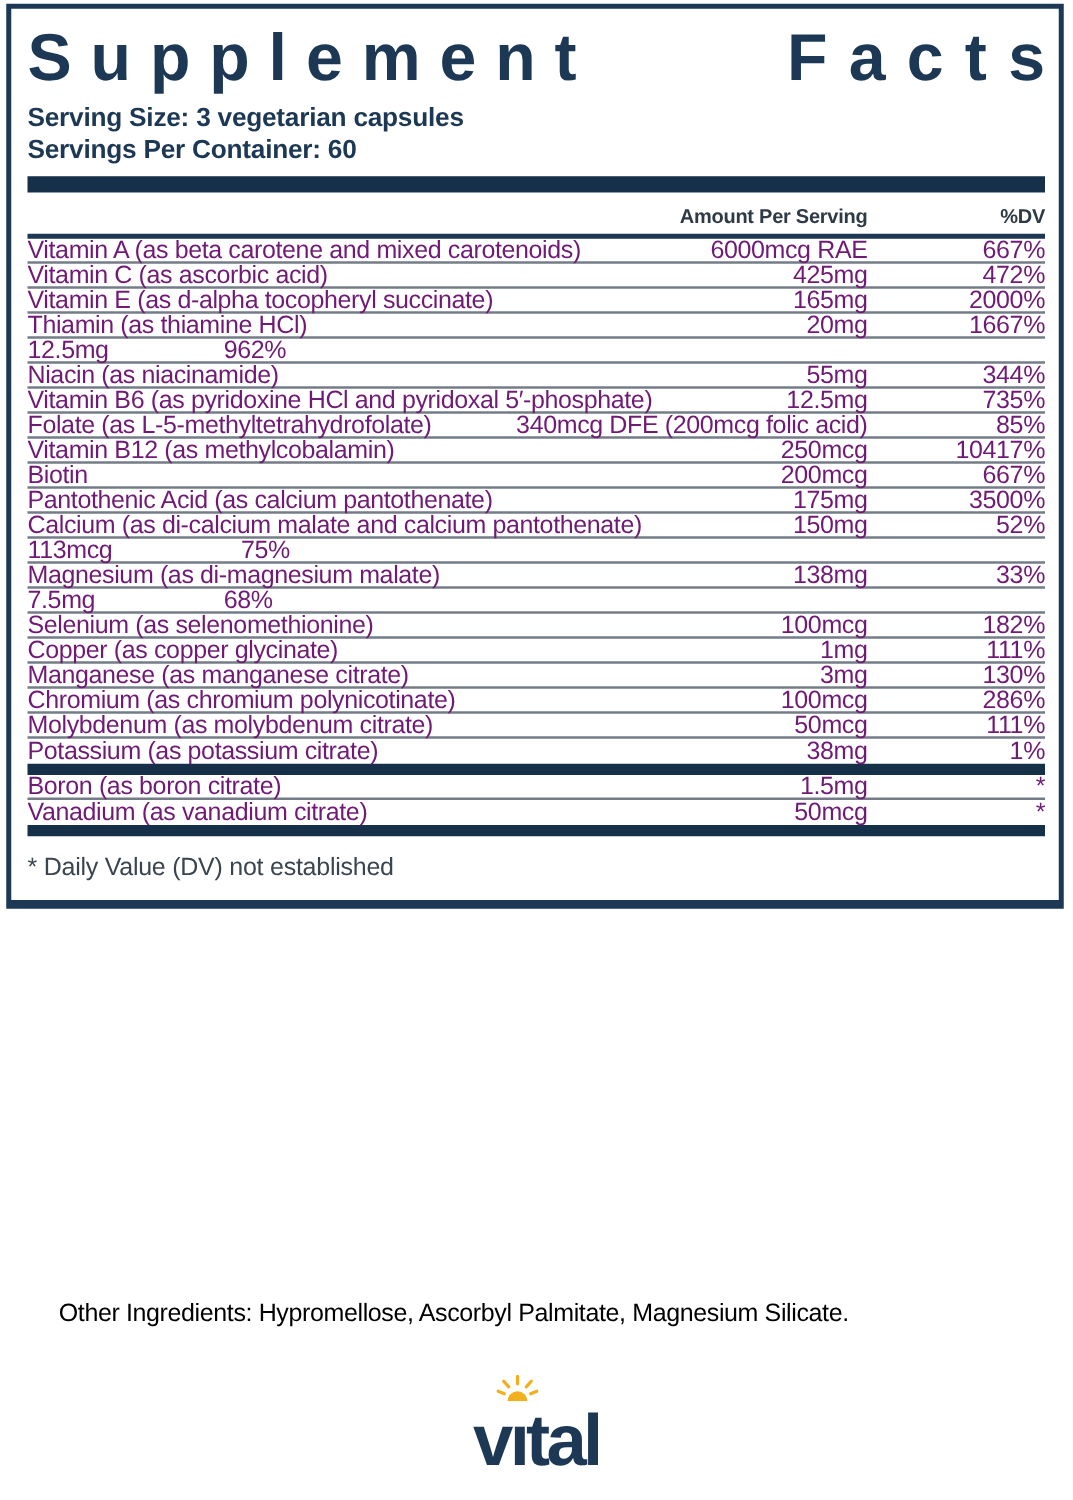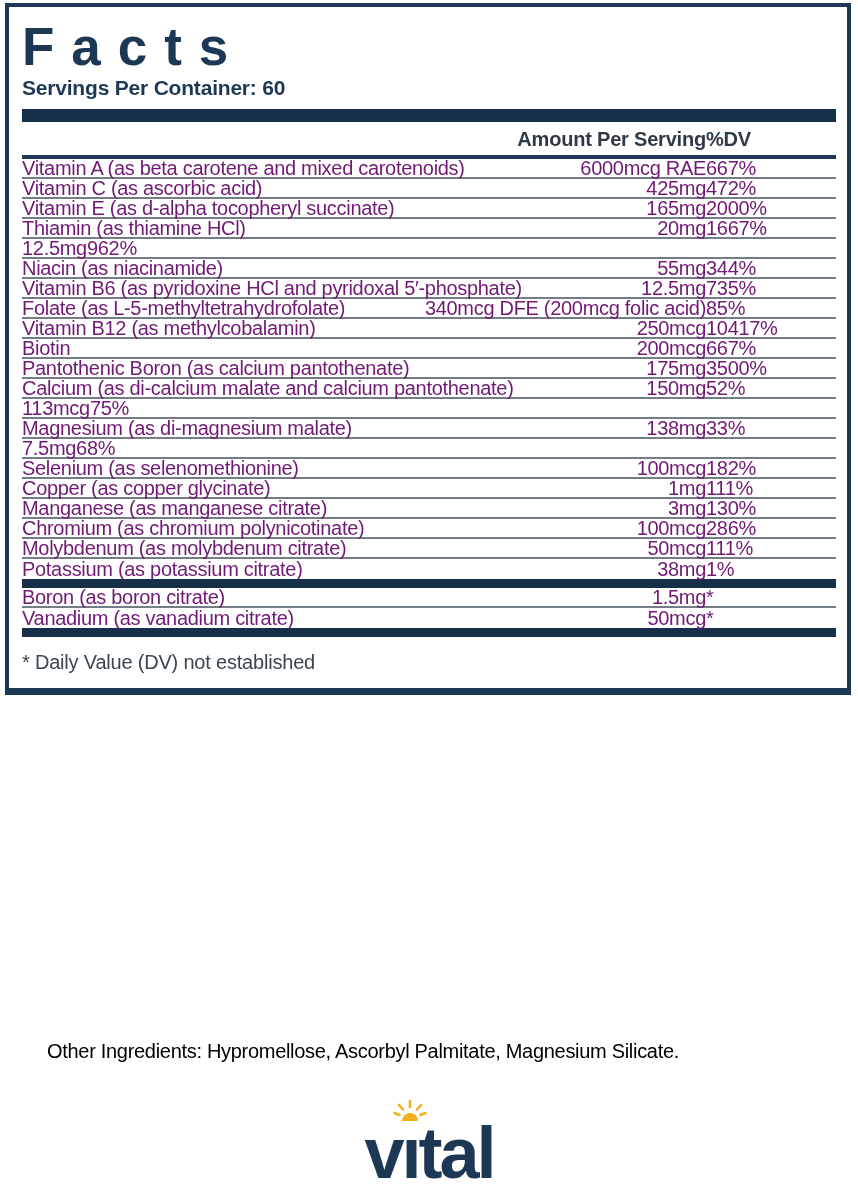--- a/index.html
+++ b/index.html
@@ -35,75 +35,77 @@
   .serving-line.first { margin-top: 7px; }
 
   .bar { background: #16304a; }
   .bar-top { height: 13px; margin-top: 9px; }
   .bar-mid { height: 9px; }
 
   
   .hdr-row {
     display: flex; align-items: flex-end;
     height: 33px; padding-bottom: 4px;
-    font-weight: bold; font-size: 20px; color: #2e3a45;
+    font-weight: bold; font-size: 16px; color: #2e3a45;
     letter-spacing: -0.2px;
   }
   .hdr-rule { height: 4px; background: #1c3854; }
 
   .t-row {
     display: flex; align-items: center;
     height: 20px;
     border-bottom: 2px solid #747d87;
     font-size: 20px; letter-spacing: -0.3px; color: #701a75;
     white-space: nowrap;
   }
   .rows-group .t-row:last-child { border-bottom: none; }
   .col-name { flex: 1 1 auto; text-align: left; overflow: hidden; }
   .col-amt  { flex: 0 0 auto; text-align: right; }
-  .col-dv   { flex: 0 0 130px; width: 130px; text-align: left; }
+  .col-dv   { flex: 0 0 130px; width: 130px; text-align: right; margin-left: 12px; }
 
   .footnote {
     font-size: 20px; letter-spacing: -0.2px; color: #3a454f;
     margin-top: 13px; margin-bottom: 2px; line-height: 24px;
   }
 
   
   .other-ingredients {
     position: absolute; left: 3px; top: 1040px; width: 850px;
     font-size: 20px; letter-spacing: -0.3px; color: #000000; margin-left: 44px;
   }
 
   .logo {
     position: absolute; left: 0; top: 1085px; width: 858px;
     text-align: center; color: #1c3854;
   }
   .logo-word {
     position: relative; display: inline-block;
-    font-size: 72px; font-weight: bold; letter-spacing: -3px;
+    font-size: 58px; font-weight: bold; letter-spacing: -3px;
     line-height: 92px; padding-top: 22px;
   }
   .logo-i { position: relative; display: inline-block; }
   .sun {
     position: absolute; left: 50%; top: -8px;
     transform: translateX(-50%);
     width: 34px; height: 22px;
   }
 </style>
 </head>
 <body>
 
 <div class="page">
 
   <div class="facts-box">
 
     <div class="title-row">
+      <span class="w1">Supplement</span>
       <span class="w2">Facts</span>
     </div>
 
+    <div class="serving-line first">Serving Size: 3 vegetarian capsules</div>
     <div class="serving-line">Servings Per Container: 60</div>
 
     <div class="bar bar-top"></div>
 
     <div class="hdr-row">
       <div class="col-name"></div>
       <div class="col-amt">Amount Per Serving</div>
       <div class="col-dv">%DV</div>
     </div>
     <div class="hdr-rule"></div>
@@ -152,21 +154,21 @@
           <div class="col-name">Vitamin B12 (as methylcobalamin)</div>
           <div class="col-amt">250mcg</div>
           <div class="col-dv">10417%</div>
         </div>
         <div class="t-row">
           <div class="col-name">Biotin</div>
           <div class="col-amt">200mcg</div>
           <div class="col-dv">667%</div>
         </div>
         <div class="t-row">
-          <div class="col-name">Pantothenic Boron (as calcium pantothenate)</div>
+          <div class="col-name">Pantothenic Acid (as calcium pantothenate)</div>
           <div class="col-amt">175mg</div>
           <div class="col-dv">3500%</div>
         </div>
         <div class="t-row">
           <div class="col-name">Calcium (as di-calcium malate and calcium pantothenate)</div>
           <div class="col-amt">150mg</div>
           <div class="col-dv">52%</div>
         </div>
         <div class="t-row">
           <div class="col-amt">113mcg</div>

